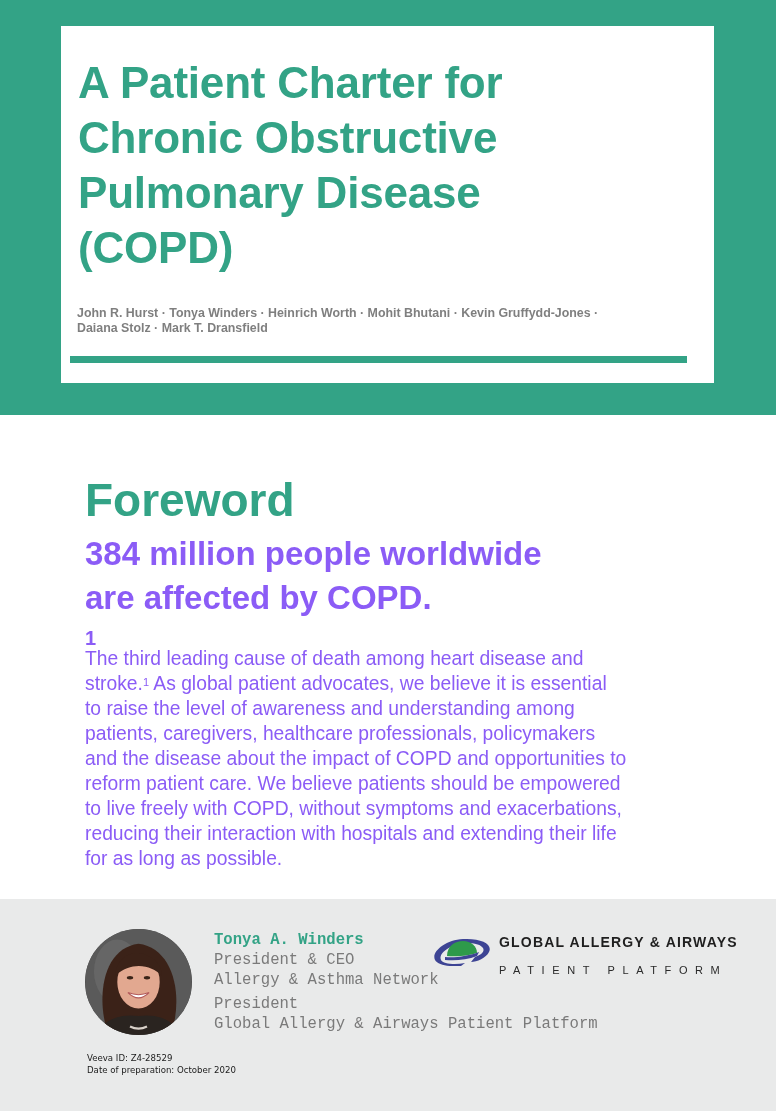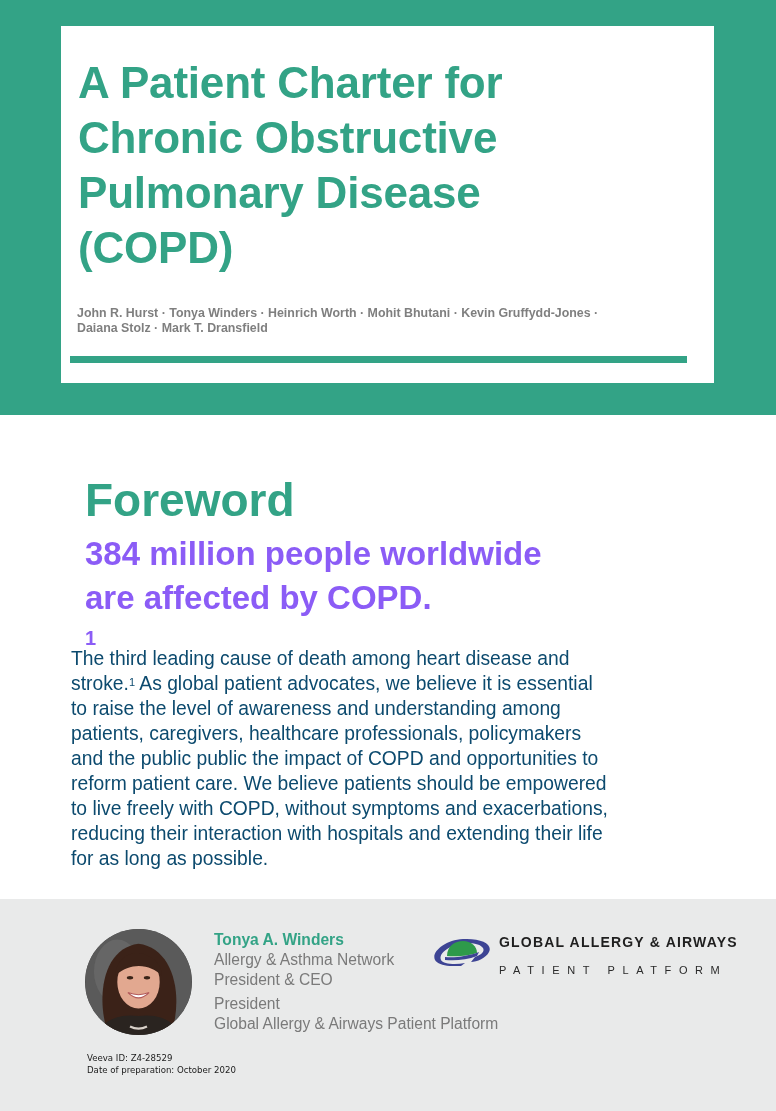--- a/index.html
+++ b/index.html
@@ -59,23 +59,23 @@
     .foreword-sub {
       position: absolute; left: 85px; top: 532px;
       color: #8b5cf6;
       font-weight: bold;
       font-size: 33px;
       line-height: 44px;
     }
     .foreword-sub span { display: block; white-space: nowrap; }
     .foreword-sub sup { font-size: 20px; position: relative; top: -4px; vertical-align: top; }
     .body-text {
-      position: absolute; left: 71px; top: 646px;
+      position: absolute; left: 85px; top: 646px;
       width: 600px;
-      color: #0c4a6e;
+      color: #8b5cf6;
       font-size: 19.3px;
       line-height: 25px;
     }
     .body-text span.line { display: block; white-space: nowrap; }
     .body-text sup { font-size: 11px; vertical-align: top; position: relative; top: -1px; }
 
     
     .footer {
       position: absolute; left: 0; top: 899px;
       width: 776px; height: 212px;
@@ -87,20 +87,21 @@
       border-radius: 50%;
       overflow: hidden;
       background: radial-gradient(circle at 50% 50%, #6a6a6a 0%, #4b4b4b 70%, #3a3a3a 100%);
     }
     .avatar svg { width: 100%; height: 100%; display: block; }
     .signer {
       position: absolute; left: 214px; top: 31px;
       font-size: 15.6px;
       line-height: 20px;
       color: #7a7a7a;
+      font-family: Liberation Mono, monospace;
     }
     .signer .name { color: #33a386; font-weight: bold; display: block; }
     .signer .role { display: block; white-space: nowrap; }
     .signer .gap { display: block; height: 4px; }
     .org-logo {
       position: absolute; left: 431px; top: 33px;
       width: 300px; height: 40px;
     }
     .org-logo .mark { position: absolute; left: 0; top: 4px; width: 62px; height: 30px; }
     .org-logo .line1 {
@@ -147,21 +148,21 @@
   <div class="foreword-sub">
     <span>384 million people worldwide</span>
     <span><span>are affected by COPD.</span><sup>1</sup></span>
   </div>
 
   <div class="body-text">
     <span class="line">The third leading cause of death among heart disease and</span>
     <span class="line"><span>stroke.</span><sup>1</sup><span> As global patient advocates, we believe it is essential</span></span>
     <span class="line">to raise the level of awareness and understanding among</span>
     <span class="line">patients, caregivers, healthcare professionals, policymakers</span>
-    <span class="line">and the public public the impact of COPD and opportunities to</span>
+    <span class="line">and the disease about the impact of COPD and opportunities to</span>
     <span class="line">reform patient care. We believe patients should be empowered</span>
     <span class="line">to live freely with COPD, without symptoms and exacerbations,</span>
     <span class="line">reducing their interaction with hospitals and extending their life</span>
     <span class="line">for as long as possible.</span>
   </div>
 
   <div class="footer">
     <div class="avatar">
       <svg viewBox="0 0 100 100">
         <rect width="100" height="100" fill="#5a5a5a"></rect>
@@ -179,22 +180,22 @@
         <ellipse cx="58" cy="46" rx="3" ry="1.6" fill="#3a2418"></ellipse>
 
         <path d="M40 60 Q50 70 60 60 Q50 64 40 60 Z" fill="#ffffff" stroke="#b25a5a" stroke-width="1"></path>
 
         <path d="M42 92 Q50 96 58 92" stroke="#d8d0c8" stroke-width="2" fill="none"></path>
       </svg>
     </div>
 
     <div class="signer">
       <span class="name">Tonya A. Winders</span>
+      <span class="role">President &amp; CEO</span>
       <span class="role">Allergy &amp; Asthma Network</span>
-      <span class="role">President &amp; CEO</span>
       <span class="gap"></span>
       <span class="role">President</span>
       <span class="role">Global Allergy &amp; Airways Patient Platform</span>
     </div>
 
     <div class="org-logo">
       <svg class="mark" viewBox="0 0 62 30">
 
         <path d="M4 24 C0 16 14 4 32 3 C50 2 62 8 58 16 C55 22 46 26 40 26 L44 21 C50 19 54 16 52 12 C48 6 34 6 22 10 C12 14 8 20 10 24 C12 28 24 29 34 27 L30 30 C18 31 7 29 4 24 Z" fill="#3d4494"></path>
 

